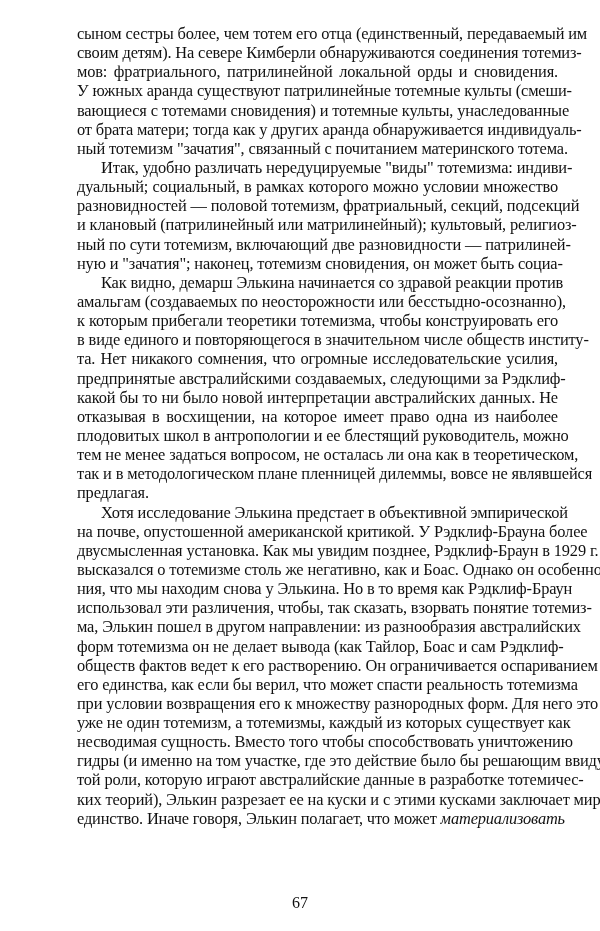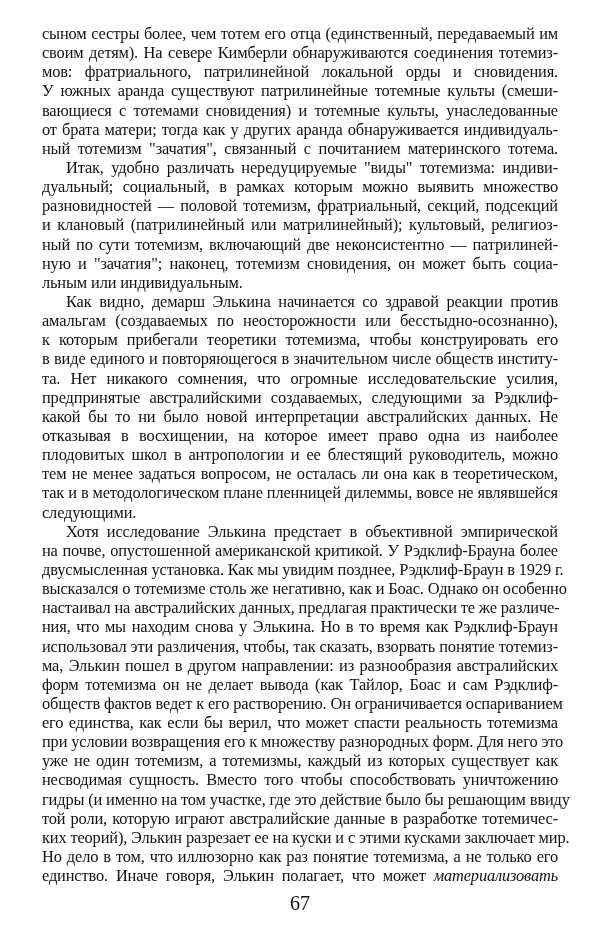--- a/index.html
+++ b/index.html
@@ -23,98 +23,96 @@
     }
     .line {
       display: block;
       height: 19.15px;
       line-height: 19.15px;
       font-size: 16.4px;
       white-space: nowrap;
       text-align: justify;
       text-align-last: justify;
       letter-spacing: -0.15px;
+      margin-left: 35px;
     }
     .line.last {
       text-align-last: left;
     }
     .line.indent {
       padding-left: 24px;
     }
     .line em {
       font-style: italic;
     }
     .page-number {
       position: absolute;
       left: 0;
       width: 600px;
       top: 893px;
       text-align: center;
-      font-size: 20px;
+      font-size: 16px;
       line-height: 20px;
     }
   </style>
 </head>
 <body>
 
 <div class="page">
 
   <div>
     <span class="line">сыном сестры более, чем тотем его отца (единственный, передаваемый им</span>
     <span class="line">своим детям). На севере Кимберли обнаруживаются соединения тотемиз-</span>
     <span class="line">мов: фратриального, патрилинейной локальной орды и сновидения.</span>
     <span class="line">У южных аранда существуют патрилинейные тотемные культы (смеши-</span>
     <span class="line">вающиеся с тотемами сновидения) и тотемные культы, унаследованные</span>
     <span class="line">от брата матери; тогда как у других аранда обнаруживается индивидуаль-</span>
     <span class="line">ный тотемизм "зачатия", связанный с почитанием материнского тотема.</span>
   </div>
 
   <div>
     <span class="line indent">Итак, удобно различать нередуцируемые "виды" тотемизма: индиви-</span>
-    <span class="line">дуальный; социальный, в рамках которым можно выявить множество</span>
+    <span class="line">дуальный; социальный, в рамках которого можно условии множество</span>
     <span class="line">разновидностей — половой тотемизм, фратриальный, секций, подсекций</span>
     <span class="line">и клановый (патрилинейный или матрилинейный); культовый, религиоз-</span>
-    <span class="line">ный по сути тотемизм, включающий две неконсистентно — патрилиней-</span>
+    <span class="line">ный по сути тотемизм, включающий две разновидности — патрилиней-</span>
     <span class="line">ную и "зачатия"; наконец, тотемизм сновидения, он может быть социа-</span>
-    <span class="line last">льным или индивидуальным.</span>
   </div>
 
   <div>
     <span class="line indent">Как видно, демарш Элькина начинается со здравой реакции против</span>
     <span class="line">амальгам (создаваемых по неосторожности или бесстыдно-осознанно),</span>
     <span class="line">к которым прибегали теоретики тотемизма, чтобы конструировать его</span>
     <span class="line">в виде единого и повторяющегося в значительном числе обществ институ-</span>
     <span class="line">та. Нет никакого сомнения, что огромные исследовательские усилия,</span>
     <span class="line">предпринятые австралийскими создаваемых, следующими за Рэдклиф-</span>
     <span class="line">какой бы то ни было новой интерпретации австралийских данных. Не</span>
     <span class="line">отказывая в восхищении, на которое имеет право одна из наиболее</span>
     <span class="line">плодовитых школ в антропологии и ее блестящий руководитель, можно</span>
     <span class="line">тем не менее задаться вопросом, не осталась ли она как в теоретическом,</span>
     <span class="line">так и в методологическом плане пленницей дилеммы, вовсе не являвшейся</span>
-    <span class="line last">следующими.</span>
+    <span class="line last">предлагая.</span>
   </div>
 
   <div>
     <span class="line indent">Хотя исследование Элькина предстает в объективной эмпирической</span>
     <span class="line">на почве, опустошенной американской критикой. У Рэдклиф-Брауна более</span>
     <span class="line">двусмысленная установка. Как мы увидим позднее, Рэдклиф-Браун в 1929 г.</span>
     <span class="line">высказался о тотемизме столь же негативно, как и Боас. Однако он особенно</span>
-    <span class="line">настаивал на австралийских данных, предлагая практически те же различе-</span>
     <span class="line">ния, что мы находим снова у Элькина. Но в то время как Рэдклиф-Браун</span>
     <span class="line">использовал эти различения, чтобы, так сказать, взорвать понятие тотемиз-</span>
     <span class="line">ма, Элькин пошел в другом направлении: из разнообразия австралийских</span>
     <span class="line">форм тотемизма он не делает вывода (как Тайлор, Боас и сам Рэдклиф-</span>
     <span class="line">обществ фактов ведет к его растворению. Он ограничивается оспариванием</span>
     <span class="line">его единства, как если бы верил, что может спасти реальность тотемизма</span>
     <span class="line">при условии возвращения его к множеству разнородных форм. Для него это</span>
     <span class="line">уже не один тотемизм, а тотемизмы, каждый из которых существует как</span>
     <span class="line">несводимая сущность. Вместо того чтобы способствовать уничтожению</span>
     <span class="line">гидры (и именно на том участке, где это действие было бы решающим ввиду</span>
     <span class="line">той роли, которую играют австралийские данные в разработке тотемичес-</span>
     <span class="line">ких теорий), Элькин разрезает ее на куски и с этими кусками заключает мир.</span>
-    <span class="line">Но дело в том, что иллюзорно как раз понятие тотемизма, а не только его</span>
     <span class="line"><span>единство. Иначе говоря, Элькин полагает, что может </span><em>материализовать</em><span></span></span>
 
   </div>
 
 </div>
 
 <div class="page-number">67</div>
 
 </body></html>

